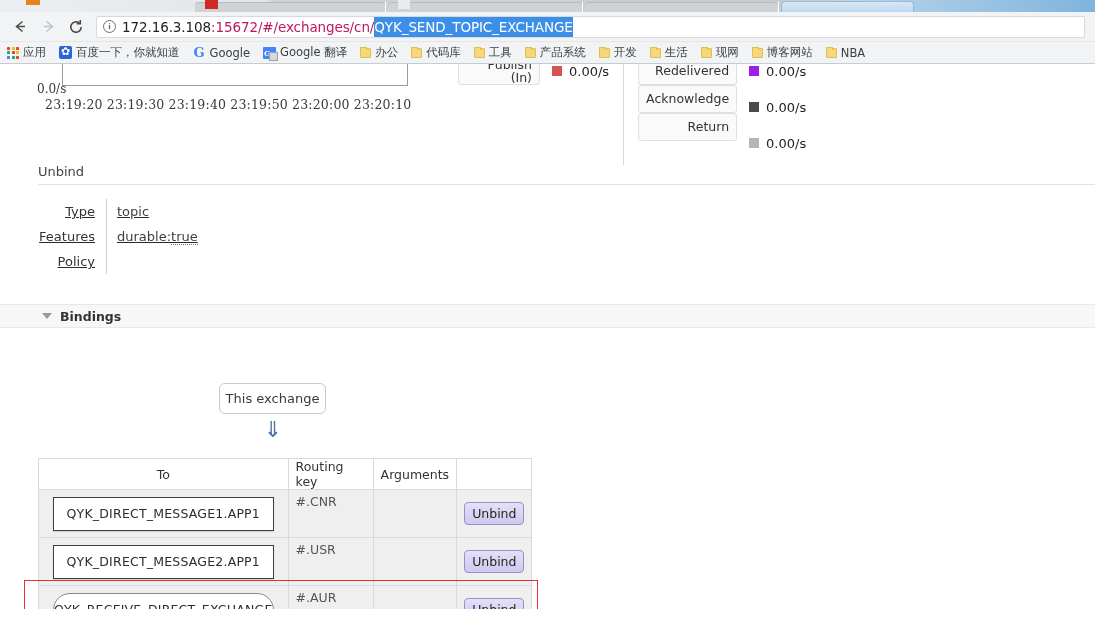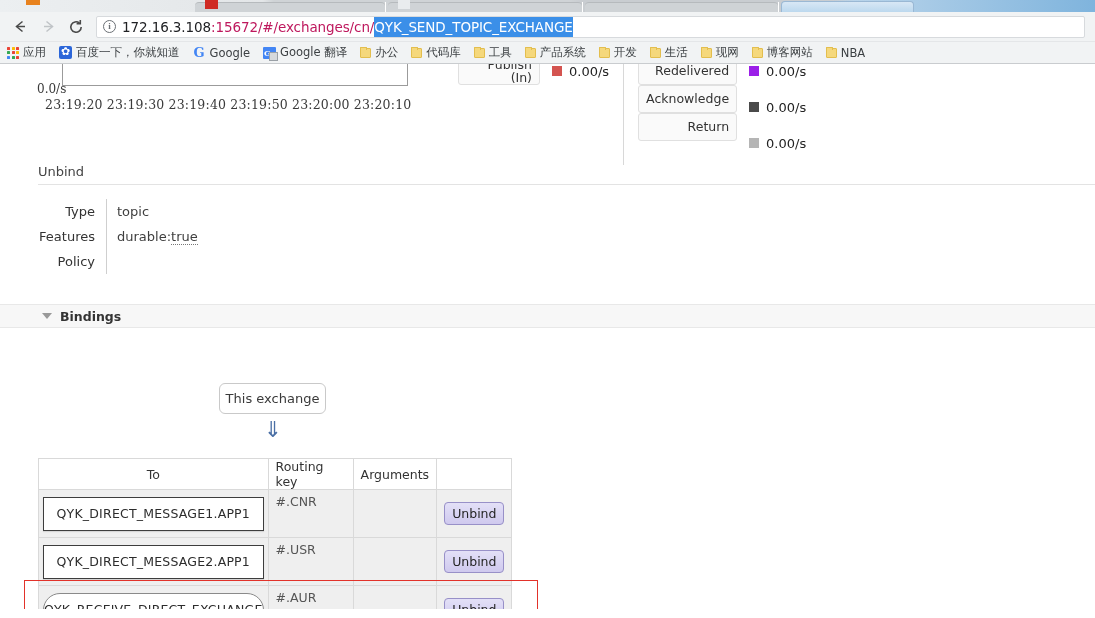--- a/index.html
+++ b/index.html
@@ -277,21 +277,21 @@
     border-top: 6px solid #999;
     margin-right: 8px;
   }
 
   
   .details {
     margin-left: 38px;
     margin-top: 14px;
     font-size: 13px;
   }
-  .drow { display: flex; height: 25px; align-items: center; }
+  .drow { display: flex; height: 25px; align-items: center; text-decoration: underline; }
   .dkey {
     width: 68px; text-align: right;
     color: #333; font-size: 13px;
     padding-right: 11px;
     font-family: "DejaVu Sans", sans-serif;
   }
   .dval {
     border-left: 1px solid #cfcfcf;
     padding-left: 10px;
     height: 25px;
@@ -338,21 +338,21 @@
   table.bind th.c-rk { width: 85px; text-align: left; }
   table.bind th.c-ar { width: 73px; text-align: left; }
   table.bind th.c-ub { width: 71px; }
   table.bind td {
     border: 1px solid #d9d9d9;
     background: #efefef;
     height: 48px;
     padding: 0 7px;
     vertical-align: middle;
   }
-  table.bind td.cell-to { padding: 0 4px; margin-left: 13px; }
+  table.bind td.cell-to { padding: 0 14px; margin-left: 13px; }
   table.bind td.cell-rk { vertical-align: top; padding-top: 4px; color: #555; font-size: 12.5px; }
   .destbox {
     border: 1px solid #3d3d3d;
     background: #fff;
     height: 34px;
     display: flex; align-items: center; justify-content: center;
     font-size: 12.5px;
     color: #2c2c2c;
     letter-spacing: 0.2px;
     font-family: "DejaVu Sans", sans-serif;

